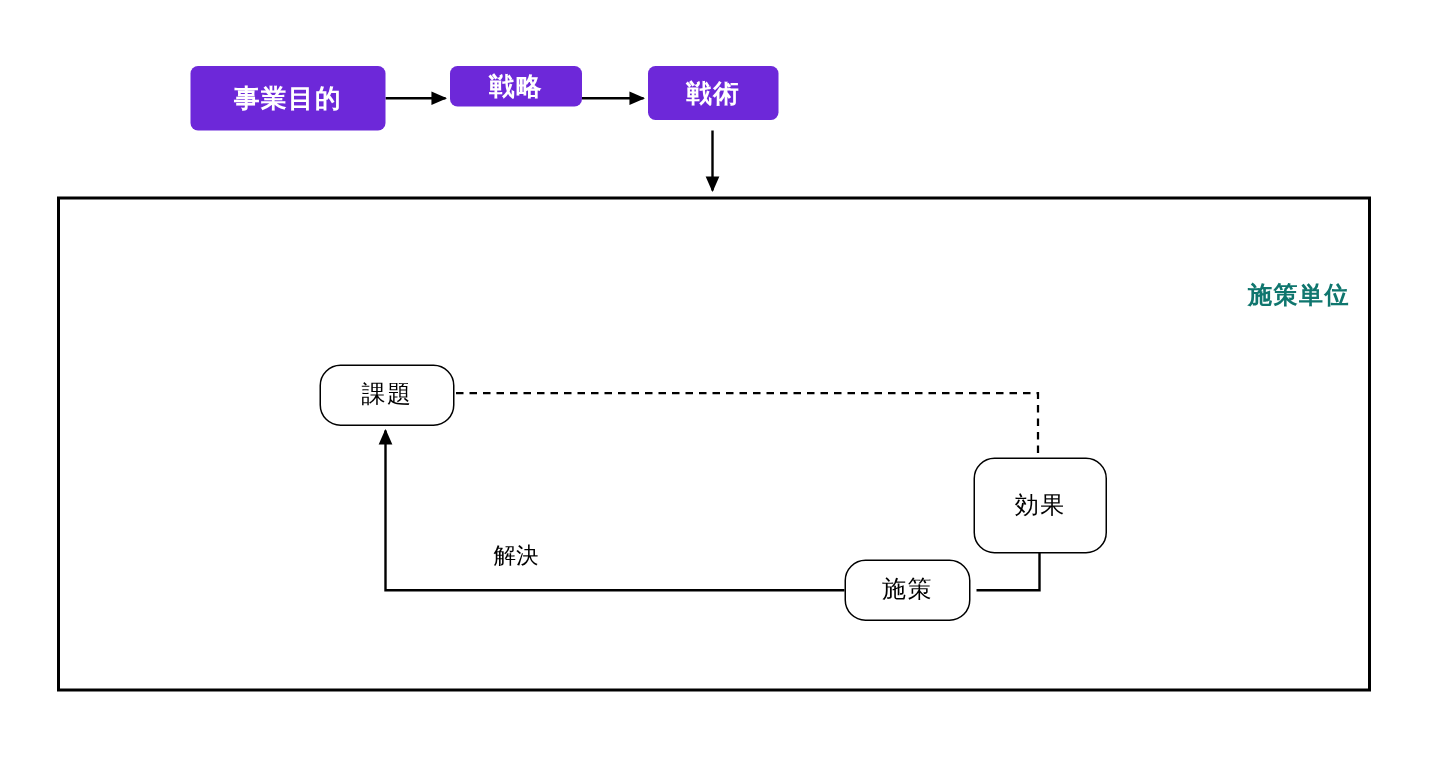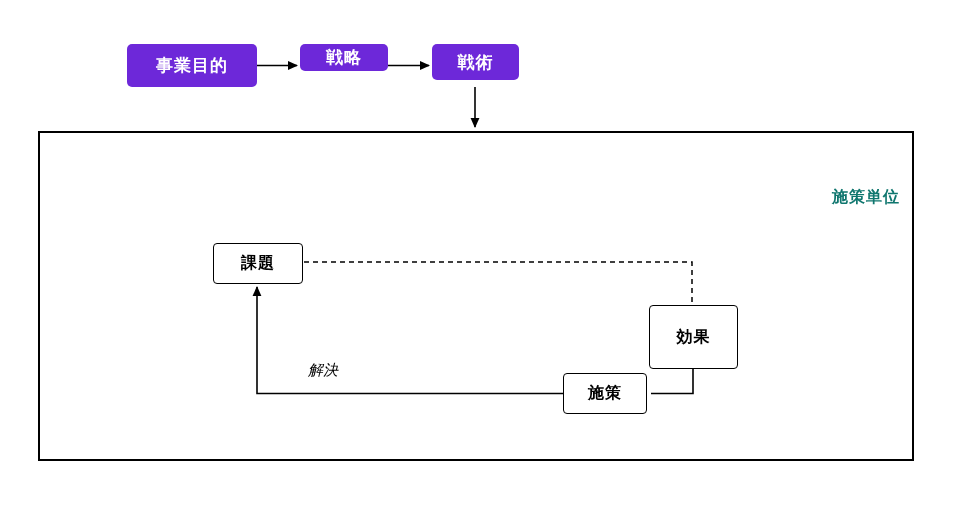--- a/index.html
+++ b/index.html
@@ -50,43 +50,42 @@
     font-weight: 700;
     color: #0f766e;
     letter-spacing: 1px;
     margin-top: 39px;
   }
 
   .node-box {
     position: absolute;
     background: #ffffff;
     border: 1.6px solid #000000;
-    border-radius: 4px;
+    border-radius: 14px;
     color: #000000;
     font-size: 16px;
-    font-weight: 700;
+    font-weight: 400;
     display: flex;
     align-items: center;
     justify-content: center;
     letter-spacing: 1px;
   }
   #node-issue   { left: 213px; top: 243px; width: 90px; height: 41px; }
   #node-effect  { left: 649px; top: 305px; width: 89px; height: 64px; }
   #node-measure { left: 563px; top: 373px; width: 84px; height: 41px; }
 
   .edge-label {
     position: absolute;
     left: 308px; top: 361px;
     width: 72px;
-    text-align: left;
+    text-align: center;
     font-size: 15px;
     font-weight: 400;
     color: #000000;
     background: #ffffff;
-    font-style: italic;
   }
 </style>
 </head>
 <body>
 
 <div class="canvas">
 
   <svg class="edges" viewBox="0 0 956 505" xmlns="http://www.w3.org/2000/svg">
     <defs>
       <marker id="arrowhead" viewBox="0 0 10 10" refX="9" refY="5" markerWidth="6.5" markerHeight="6.5" orient="auto-start-reverse">

